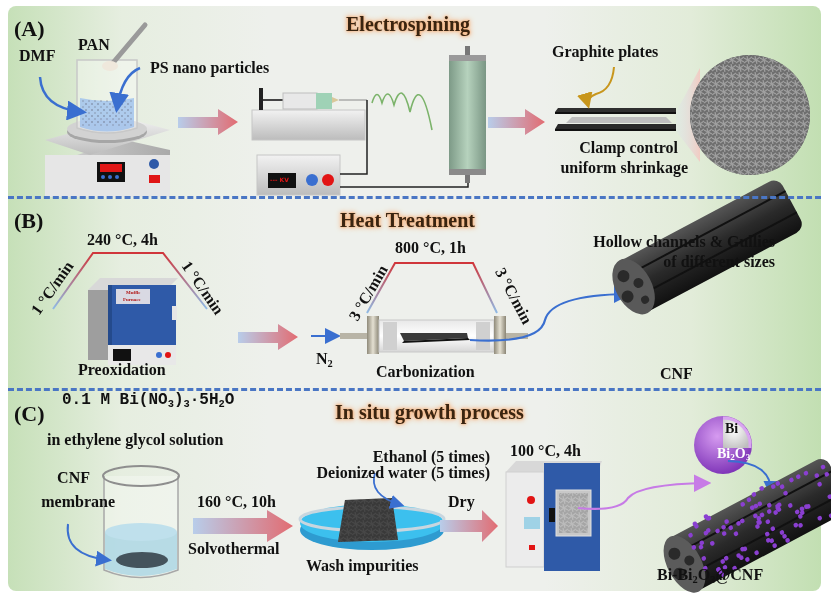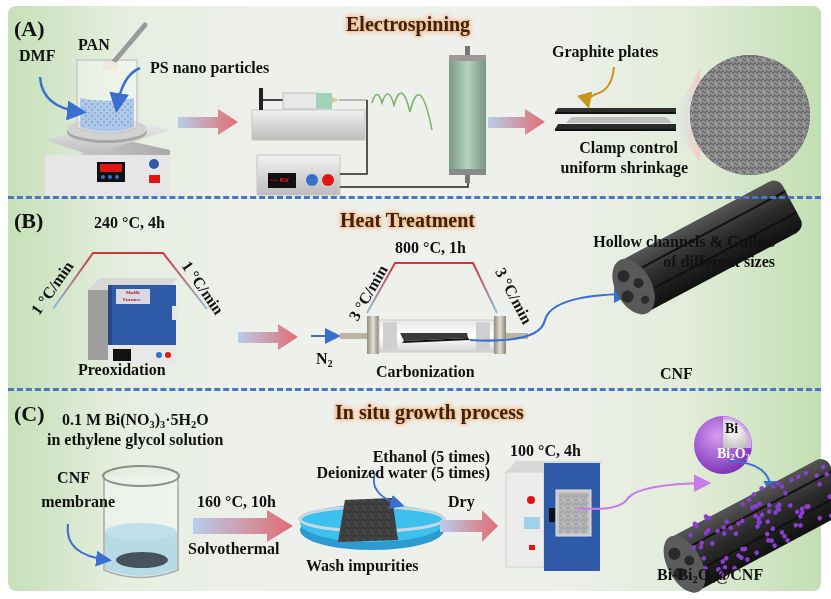--- a/index.html
+++ b/index.html
@@ -373,38 +373,38 @@
 <div class="txt lbl" style="left:78px; top:37px;">PAN</div>
 <div class="txt lbl" style="left:19px; top:48px;">DMF</div>
 <div class="txt lbl" style="left:150px; top:60px;">PS nano particles</div>
 <div class="txt" style="left:270px; top:177px; font-family:'DejaVu Sans',sans-serif; font-size:6px; color:#e01515; font-weight:bold;">--- KV</div>
 <div class="txt lbl" style="left:552px; top:44px;">Graphite plates</div>
 <div class="txt lbl center" style="left:560px; top:140px; width:118px;">Clamp control</div>
 <div class="txt lbl center" style="left:550px; top:160px; width:138px;">uniform shrinkage</div>
 
 <div class="txt sec-label" style="left:14px; top:210px;">(B)</div>
 <div class="txt sec-title" style="left:340px; top:210px;">Heat  Treatment</div>
-<div class="txt lbl" style="left:87px; top:215px;margin-left:7px;">240 °C, 4h</div>
+<div class="txt lbl" style="left:87px; top:232px;">240 °C, 4h</div>
 <div class="txt lbl" style="left:22px; top:280px; transform:rotate(-55deg);">1 °C/min</div>
 <div class="txt lbl" style="left:172px; top:280px; transform:rotate(55deg);">1 °C/min</div>
 <div class="txt" style="left:126px; top:290px; font-size:5px; color:#b01515;">Muffle</div>
 <div class="txt" style="left:123px; top:297px; font-size:5px; color:#b01515;">Furnace</div>
 <div class="txt lbl" style="left:78px; top:362px;">Preoxidation</div>
 <div class="txt lbl" style="left:395px; top:240px;">800 °C, 1h</div>
 <div class="txt lbl" style="left:338px; top:285px; transform:rotate(-60deg);">3 °C/min</div>
 <div class="txt lbl" style="left:483px; top:288px; transform:rotate(62deg);">3 °C/min</div>
 <div class="txt lbl" style="left:316px; top:351px;"><span>N</span><sub>2</sub></div>
 <div class="txt lbl" style="left:376px; top:364px;">Carbonization</div>
 <div class="txt lbl center" style="left:555px; top:234px; width:220px;">Hollow channels &amp; Gullies</div>
 <div class="txt lbl center" style="left:555px; top:254px; width:220px;">of different sizes</div>
 <div class="txt lbl" style="left:660px; top:366px;">CNF</div>
 
 <div class="txt sec-label" style="left:14px; top:403px;">(C)</div>
 <div class="txt sec-title" style="left:335px; top:402px;">In situ growth process</div>
-<div class="txt lbl" style="left:62px; top:412px;">
+<div class="txt lbl" style="left:62px; top:392px;font-family:Liberation Mono, monospace;">
   <span>0.1 M Bi(NO</span><sub>3</sub><span>)</span><sub>3</sub><span>·5H</span><sub>2</sub><span>O</span>
 </div>
 <div class="txt lbl" style="left:47px; top:432px;">in ethylene glycol solution</div>
 <div class="txt lbl center" style="left:20px; top:470px; width:70px;">CNF</div>
 <div class="txt lbl center" style="left:15px; top:494px; width:100px;">membrane</div>
 <div class="txt lbl" style="left:197px; top:494px;">160 °C, 10h</div>
 <div class="txt lbl" style="left:188px; top:541px;">Solvothermal</div>
 <div class="txt lbl center" style="left:290px; top:429px; width:200px;margin-top:36px;">Deionized water (5 times)</div>
 <div class="txt lbl center" style="left:290px; top:449px; width:200px;">Ethanol (5 times)</div>
 <div class="txt lbl" style="left:306px; top:558px;">Wash impurities</div>

